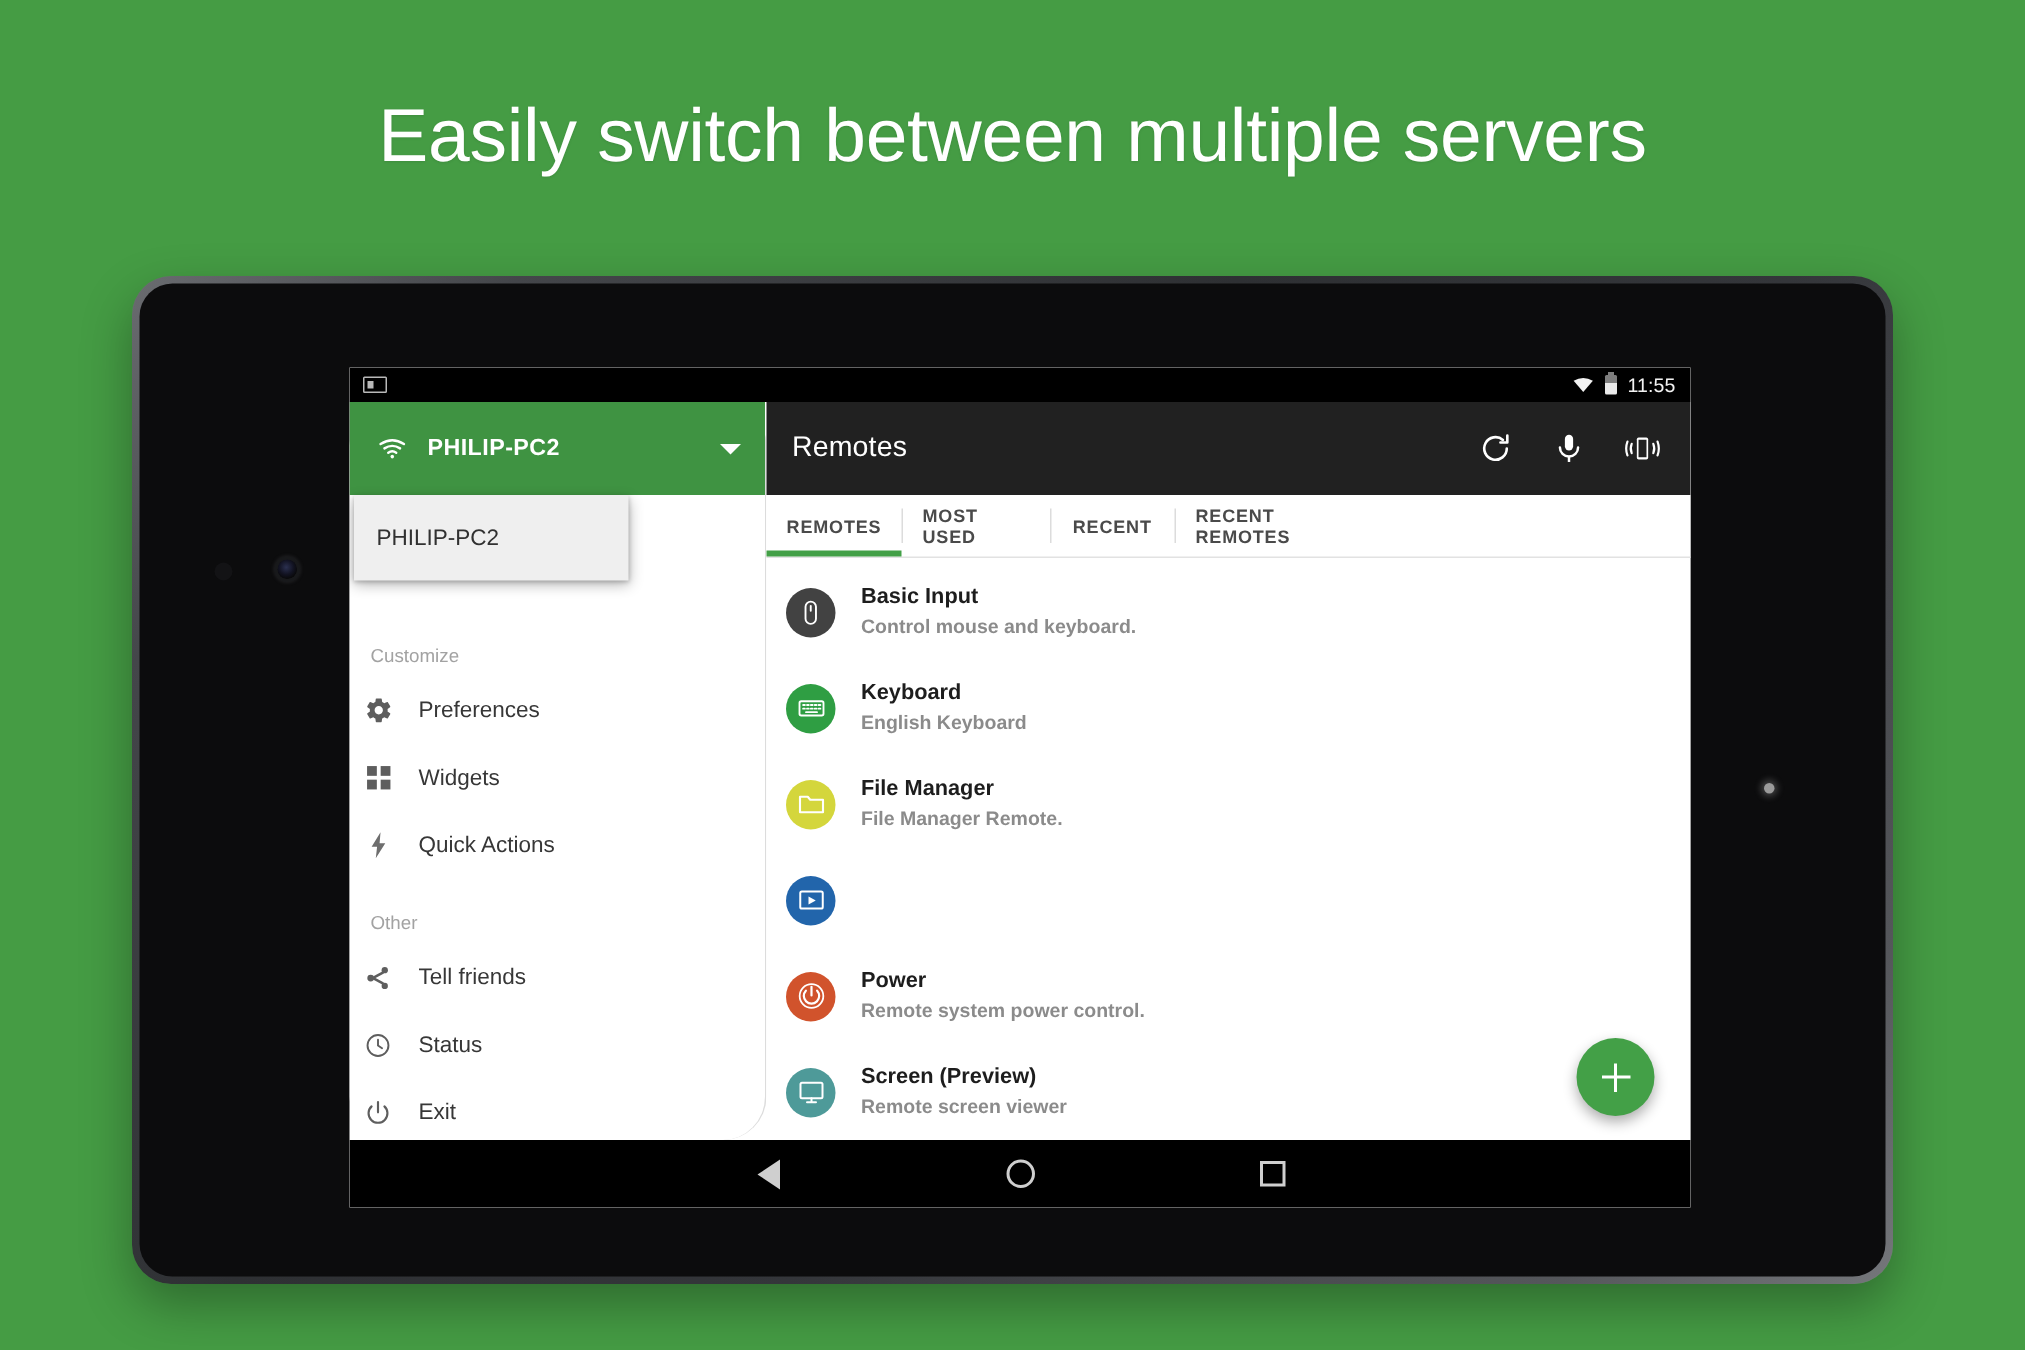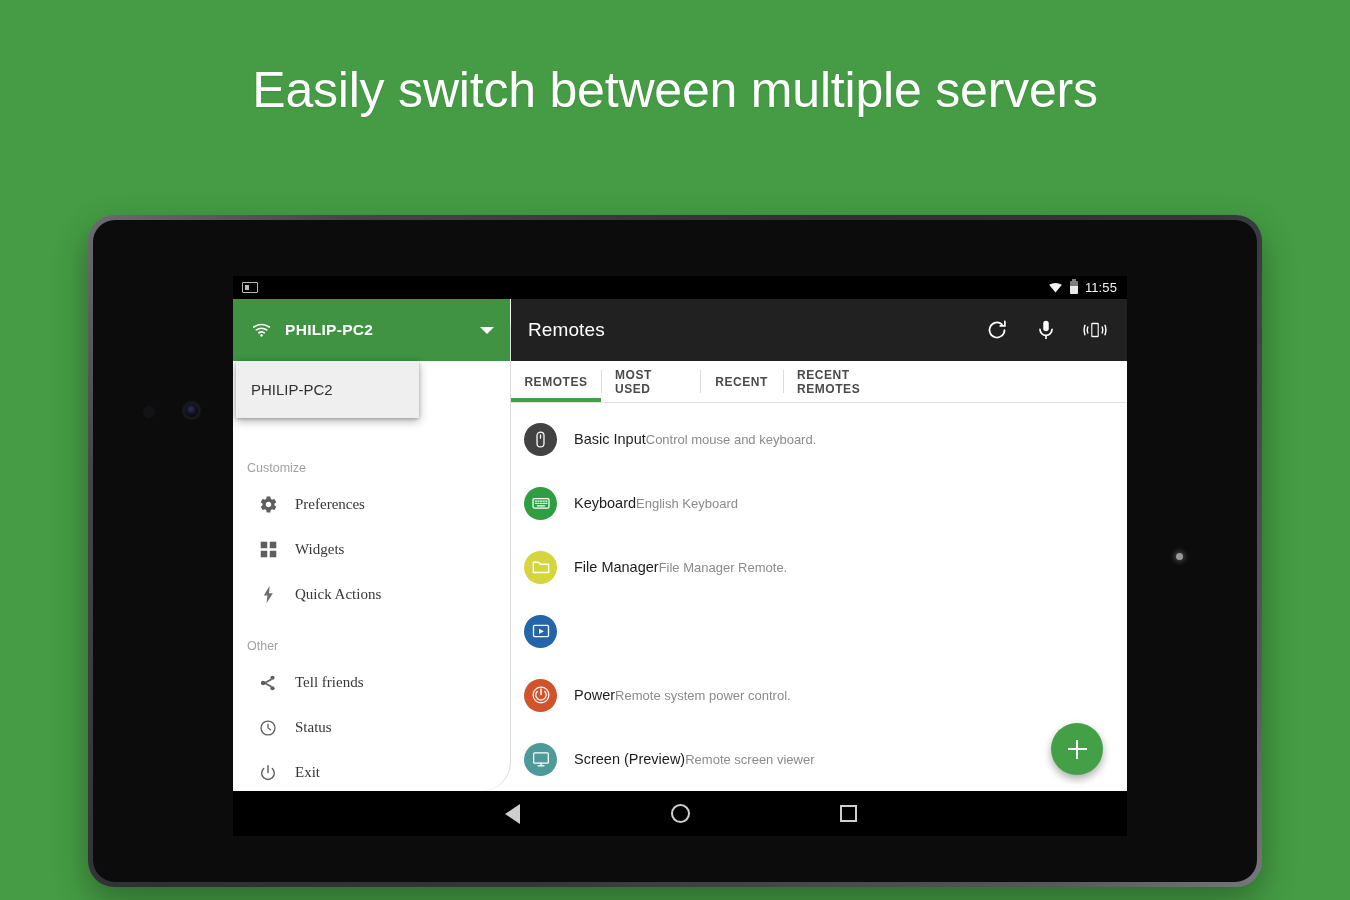--- a/index.html
+++ b/index.html
@@ -24,21 +24,20 @@
 
   
   .tablet {
     position: absolute;
     left: 88px; top: 184px;
     width: 1174px; height: 672px;
     border-radius: 26px;
     background: linear-gradient(135deg,#6a6c70 0%,#44464a 14%,#2e3033 40%,#34363a 60%,#55575b 88%,#75777b 100%);
     padding: 5px;
     box-shadow: 0 14px 34px rgba(0,0,0,0.32);
-    margin-top: 31px;
   }
   .tablet-inner {
     width: 100%; height: 100%;
     border-radius: 22px;
     background: #0c0c0d;
     position: relative;
     overflow: hidden;
   }
   .camera {
     position: absolute; left: 92px; top: 184px;
@@ -129,23 +128,22 @@
   }
 
   .sidebar-scroll { flex: 1; position: relative; padding-top: 100px; }
 
   .section-label {
     font-size: 12.5px; color: #a2a2a2;
     padding: 0 0 0 14px; margin-bottom: 7px;
   }
   .menu-item {
     height: 45px; display: flex; align-items: center;
-    padding-left: 24px;
+    padding-left: 8px;
     cursor: pointer;
-    font-family: Liberation Serif, serif;
   }
   .menu-icon {
     width: 22px; height: 22px; flex: 0 0 22px;
     margin-right: 16px;
     display: flex; align-items: center; justify-content: center;
     color: #5e5e5e;
   }
   .menu-label { font-size: 15px; color: #373737; }
   .gap { height: 22px; }
 
@@ -217,21 +215,21 @@
   .remote-row {
     height: 64px; display: flex; align-items: center;
     padding-left: 13px;
     cursor: pointer;
   }
   .remote-ic {
     width: 33px; height: 33px; border-radius: 50%;
     flex: 0 0 33px; margin-right: 17px;
     display: flex; align-items: center; justify-content: center;
   }
-  .remote-txt { display: flex; flex-direction: row; justify-content: center; }
+  .remote-txt { display: flex; flex-direction: column; justify-content: center; font-weight: bold; }
   .remote-title { font-size: 14.5px; color: #1d1d1d; line-height: 19px; }
   .remote-sub { font-size: 13px; color: #8b8b8b; line-height: 18px; margin-top: 1px; }
 
   .fab {
     position: absolute; right: 24px; bottom: 16px;
     width: 52px; height: 52px; border-radius: 50%;
     background: #43a047;
     display: flex; align-items: center; justify-content: center;
     box-shadow: 0 4px 9px rgba(0,0,0,0.33);
     cursor: pointer; z-index: 30;

